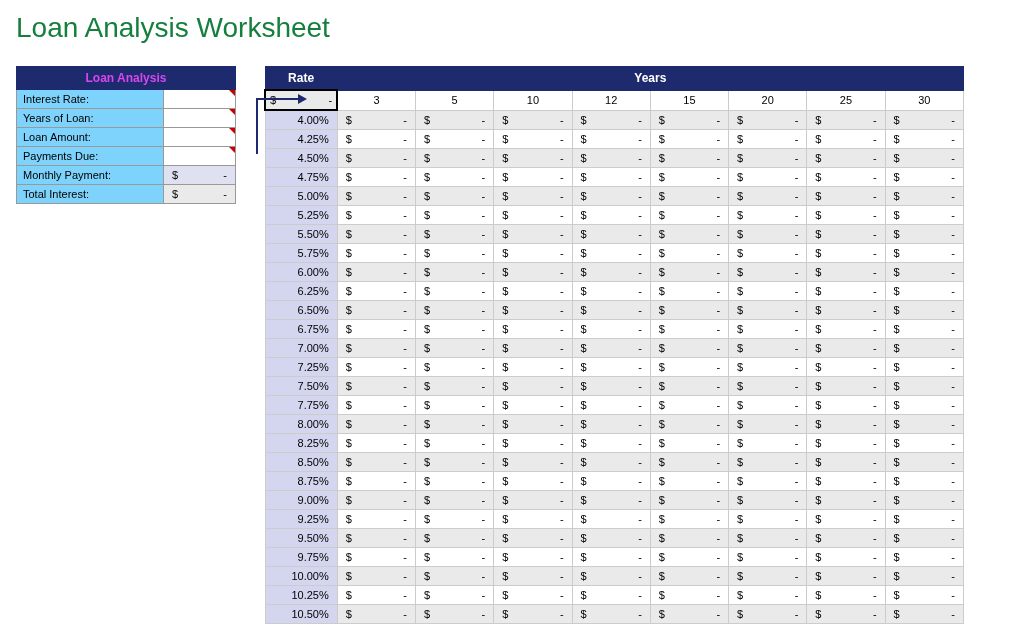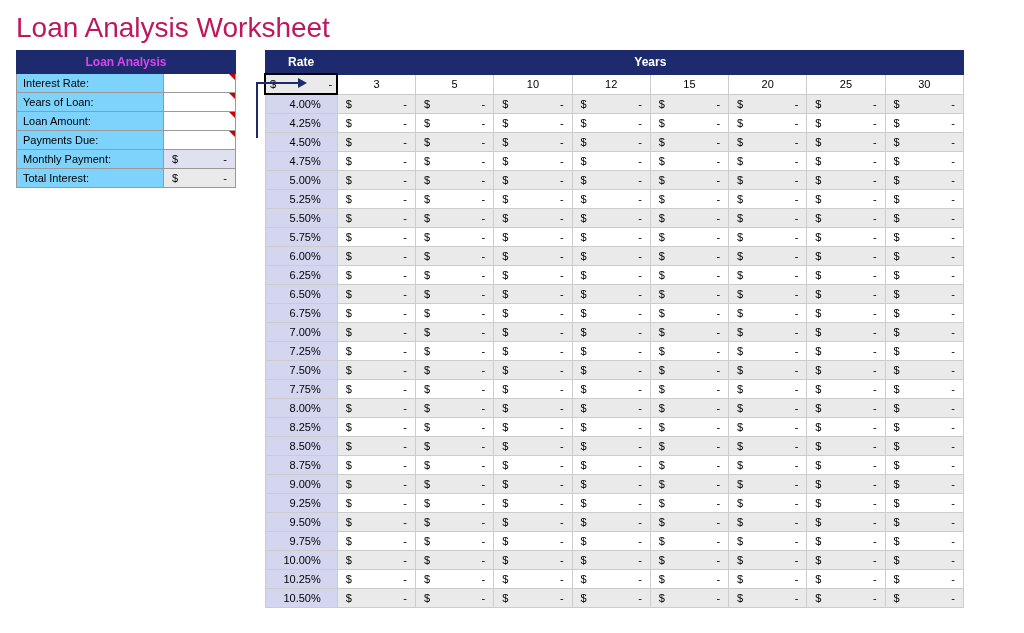--- a/index.html
+++ b/index.html
@@ -6,24 +6,24 @@
   body {
     margin: 0;
     padding: 12px 16px;
     font-family: Arial, Helvetica, sans-serif;
     font-size: 11px;
     color: #000;
     background: #fff;
     width: 1024px;
   }
   h1.title {
-    margin: 0 0 6px 0;
+    margin: 0 0 22px 0;
     font-weight: normal;
     font-size: 28px;
-    color: #be185d;
+    color: #15803d;
   }
   .layout {
     display: flex;
     align-items: flex-start;
     gap: 28px;
     position: relative;
   }
   .panel {
     width: 220px;
     border-collapse: collapse;
@@ -99,21 +99,21 @@
   table.grid .year-cols td {
     background:#fff; border:1px solid #ccc; text-align:center; padding:3px 0;
   }
   table.grid .year-cols td.first {
     border:2px solid #000; background:#eaeaea;
   }
   table.grid tbody td {
     border:1px solid #ccc; padding:3px 4px; height:16px;
   }
   table.grid tbody td.rate {
-    background:#d4d6ef; text-align:right; padding-right:16px;
+    background:#d4d6ef; text-align:right; padding-right:8px;
   }
   table.grid tbody tr.odd td.cell { background:#eaeaea; }
   table.grid tbody tr.even td.cell { background:#fff; }
   table.grid tbody td.cell {
     width:78px;
   }
   .cell-inner { display:flex; justify-content:space-between; padding:0 4px; }
 </style>
 </head>
 <body>

